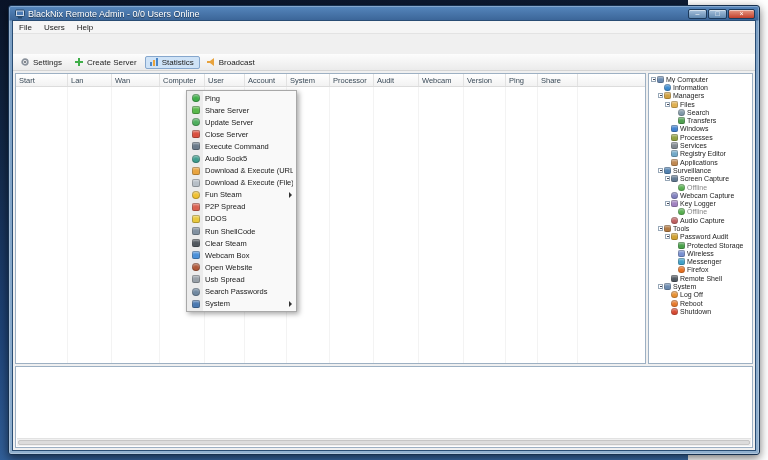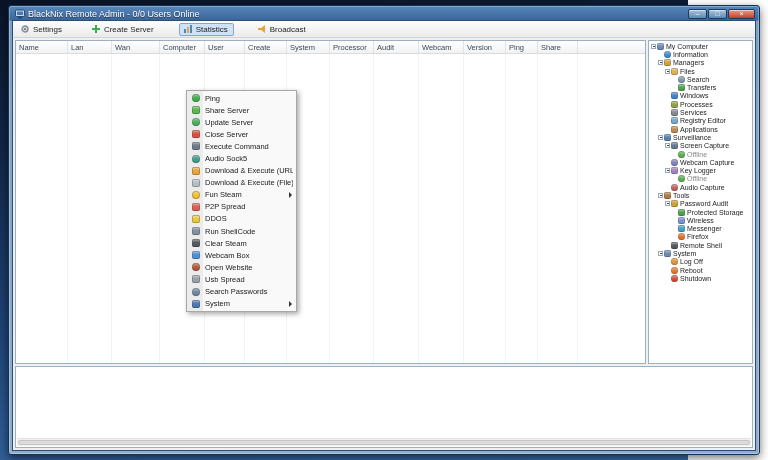--- a/index.html
+++ b/index.html
@@ -29,22 +29,22 @@
   .wbtn.close { width: 27px; background: linear-gradient(#e89a86, #c2402c); }
 
   .app-body { height: calc(100% - 14px); background: #f0f0f0; border: 1px solid #294d74;
     display: flex; flex-direction: column; overflow: hidden; position: relative; }
 
   .menubar { height: 13px; flex: none; background: #f5f5f5; border-bottom: 1px solid #e3e3e3;
     display: flex; align-items: stretch; font-size: 8px; color: #222; }
   .menu-item { padding: 0 6px; display: flex; align-items: center; }
 
   .toolbar { height: 17px; flex: none; background: linear-gradient(#fdfdfd, #ebebeb);
-    border-bottom: 1px solid #d4d4d4; display: flex; align-items: center; padding: 0 3px; gap: 19px;
-    font-size: 8px; color: #222; }
+    border-bottom: 1px solid #d4d4d4; display: flex; align-items: center; padding: 0 3px; gap: 2px;
+    font-size: 8px; color: #222; margin-top: 20px; }
   .tbtn { display: flex; align-items: center; gap: 3px; height: 13px; padding: 0 5px 0 3px;
     border: 1px solid transparent; border-radius: 2px; white-space: nowrap; }
   .tbtn.active { background: #cfe3f7; border-color: #86a7cd; }
   .tico { width: 10px; height: 10px; flex: none; display: inline-flex; }
 
   .client { flex: 1; min-height: 0; display: flex; flex-direction: column; padding: 2px; gap: 2px; }
   .main-row { flex: 1; min-height: 0; display: flex; gap: 2px; }
 
   .listview { flex: 1; min-width: 0; background: #fff; border: 1px solid #9db0c3; position: relative; overflow: hidden; }
   .list-header { display: flex; height: 13px; background: linear-gradient(#ffffff, #f2f2f2);
@@ -100,20 +100,25 @@
       </span>
       <span class="title">BlackNix Remote Admin - 0/0 Users Online</span>
       <span class="win-buttons">
           <span class="wbtn minimize">–</span>
           <span class="wbtn maximize">□</span>
           <span class="wbtn close">×</span>
         </span>
     </div>
 
     <div class="app-body">
+      <div class="menubar">
+          <div class="menu-item">File</div>
+          <div class="menu-item">Users</div>
+          <div class="menu-item">Help</div>
+        </div>
       <div class="toolbar">
           <div class="tbtn">
             <span class="tico">
               <svg width="10" height="10" viewBox="0 0 10 10">
                 <circle cx="5" cy="5" r="2.8" fill="none" stroke="#8a929c" stroke-width="1.8"></circle>
                 <circle cx="5" cy="5" r="1" fill="#5a6068"></circle>
               </svg>
             </span>
             <span>Settings</span>
           </div>
@@ -158,26 +163,26 @@
                 <div class="gcol" style="width: 42px;"></div>
                 <div class="gcol" style="width: 43px;"></div>
                 <div class="gcol" style="width: 44px;"></div>
                 <div class="gcol" style="width: 45px;"></div>
                 <div class="gcol" style="width: 45px;"></div>
                 <div class="gcol" style="width: 42px;"></div>
                 <div class="gcol" style="width: 32px;"></div>
                 <div class="gcol" style="width: 40px;"></div>
               </div>
             <div class="list-header">
-                <div class="col" style="width: 52px;">Name</div>
+                <div class="col" style="width: 52px;">Start</div>
                 <div class="col" style="width: 44px; text-align: center;">Lan</div>
                 <div class="col" style="width: 48px;">Wan</div>
                 <div class="col" style="width: 45px;">Computer</div>
                 <div class="col" style="width: 40px;">User</div>
-                <div class="col" style="width: 42px;">Create</div>
+                <div class="col" style="width: 42px;">Account</div>
                 <div class="col" style="width: 43px;">System</div>
                 <div class="col" style="width: 44px;">Processor</div>
                 <div class="col" style="width: 45px;">Audit</div>
                 <div class="col" style="width: 45px;">Webcam</div>
                 <div class="col" style="width: 42px;">Version</div>
                 <div class="col" style="width: 32px;">Ping</div>
                 <div class="col" style="width: 40px;">Share</div>
               </div>
           </div>
           <div class="treepanel">

